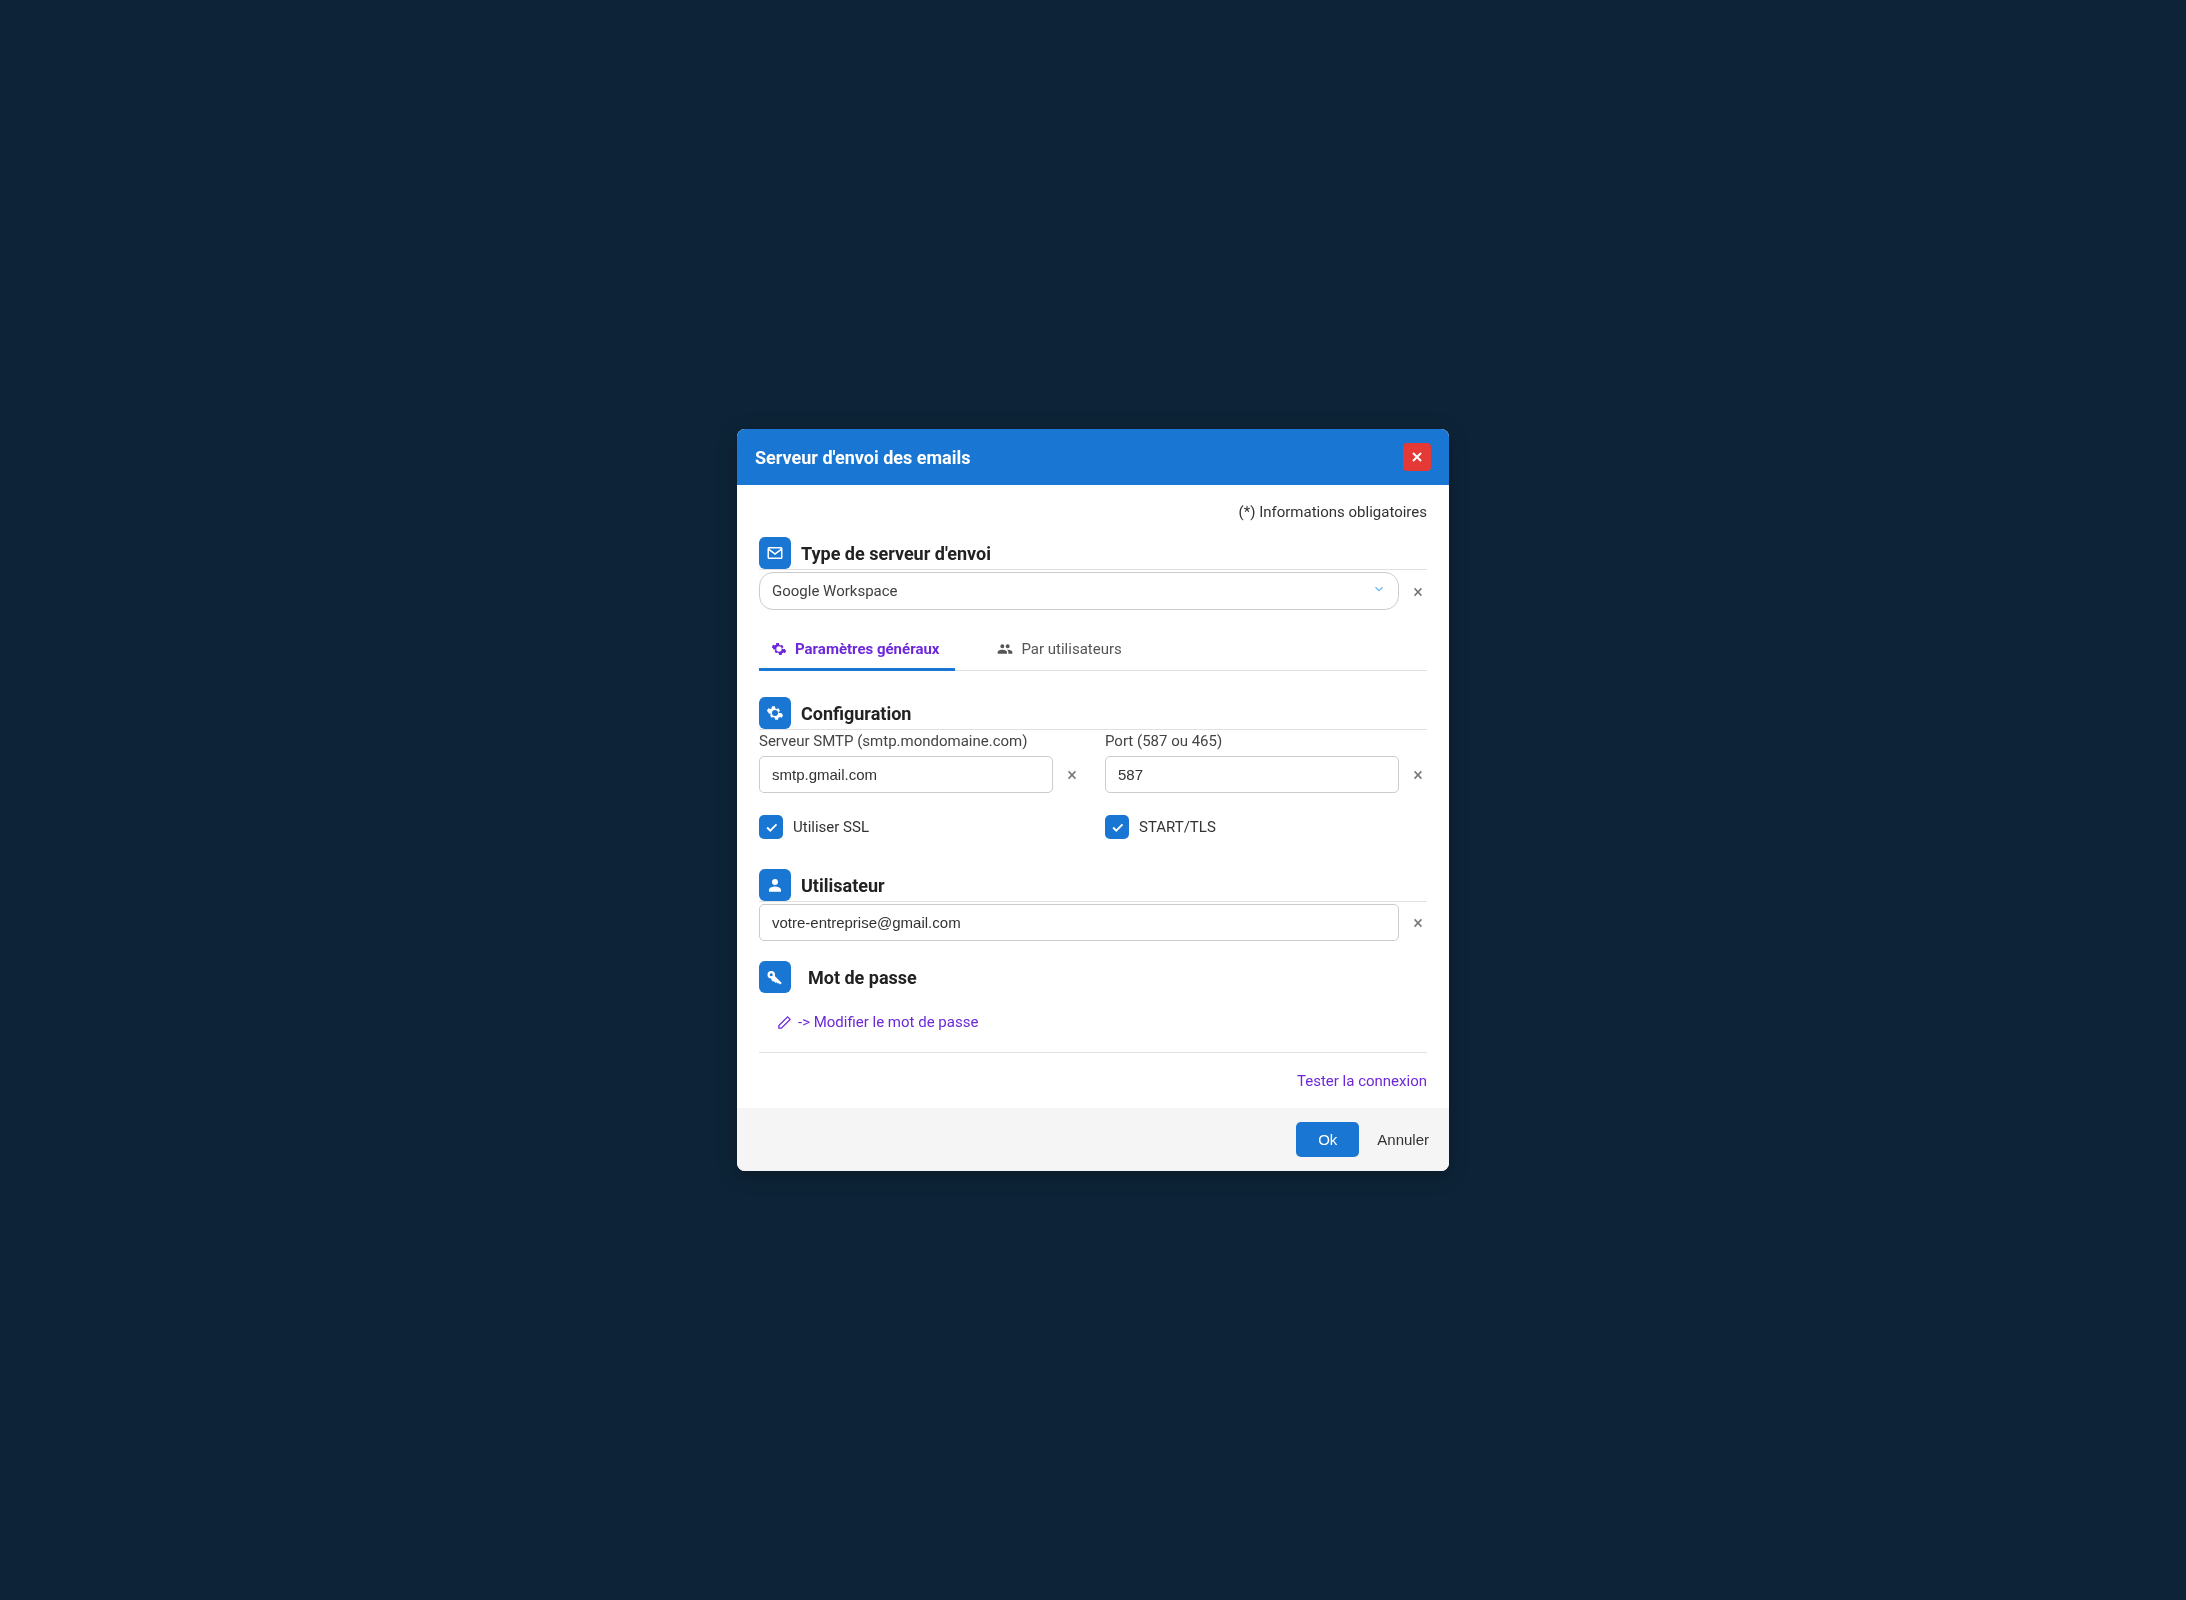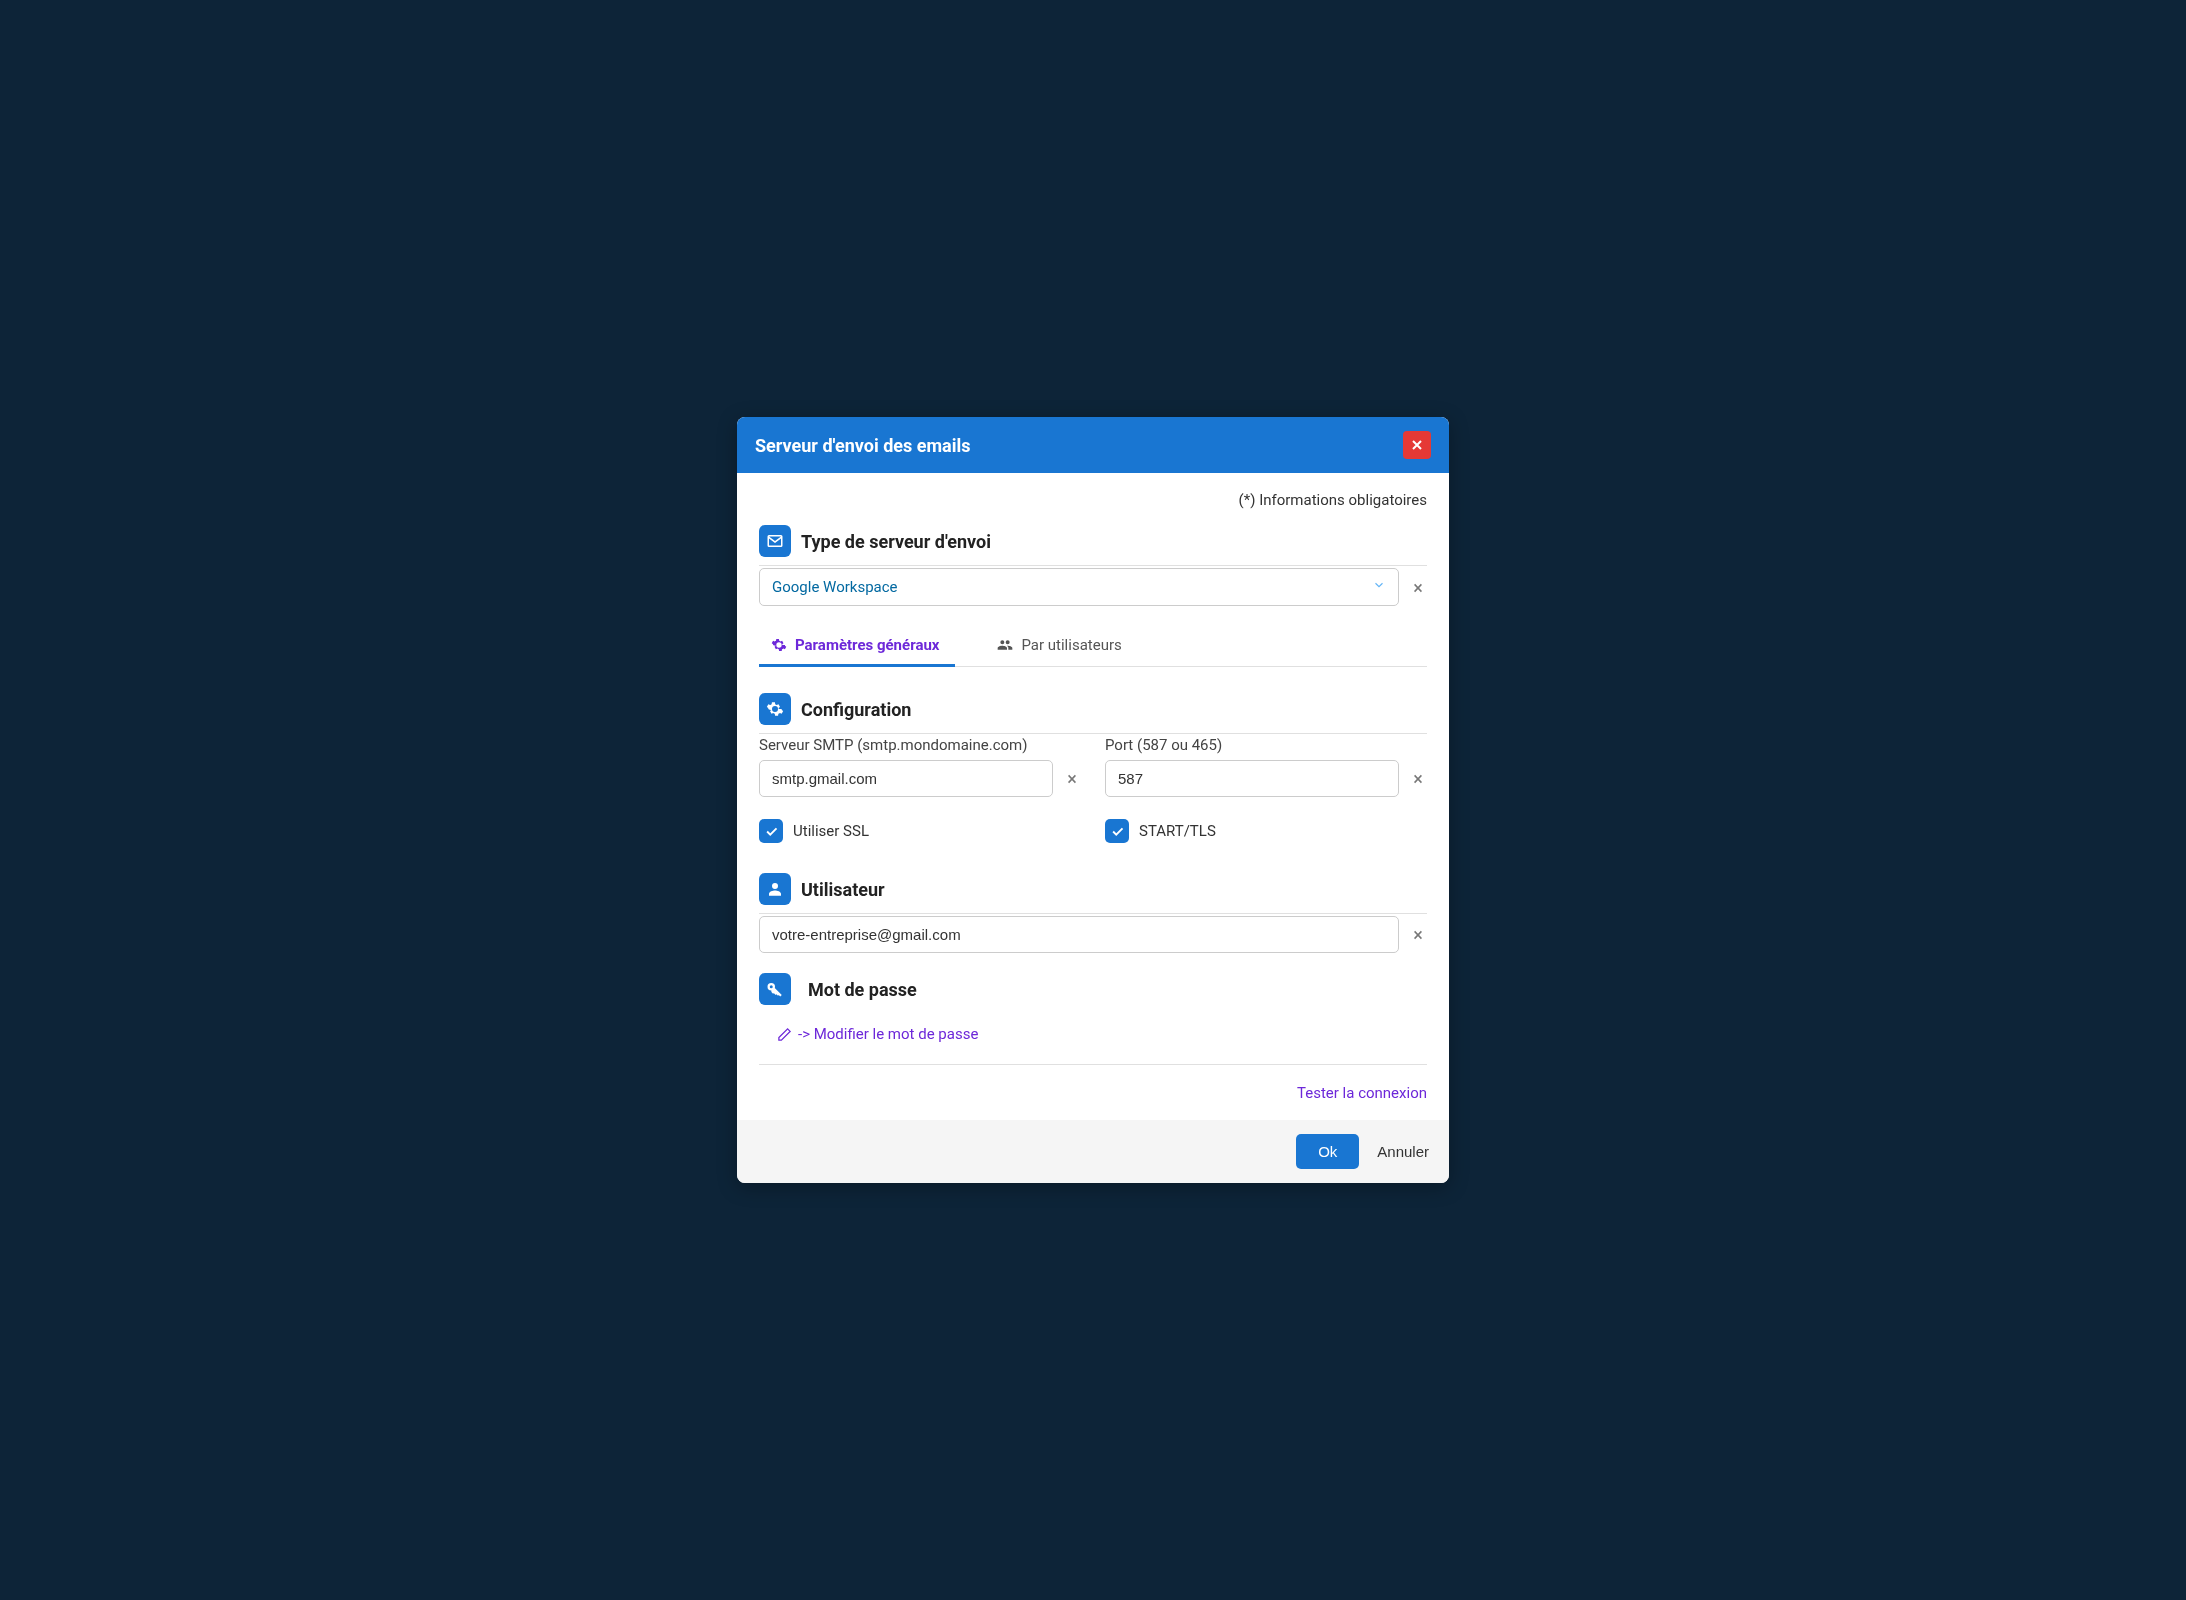--- a/index.html
+++ b/index.html
@@ -51,21 +51,20 @@
   text-align: right;
   font-size: 15px;
   color: #333;
   margin-bottom: 16px;
 }
 .section-head {
   display: flex;
   align-items: center;
   gap: 10px;
   border-bottom: 1px solid #e0e0e0;
-  padding-bottom: 8px;
   margin-bottom: 2px;
 }
 .section-head.no-border { border-bottom: none; margin-bottom: 6px; padding-bottom: 2px; gap: 17px;}
 .icon-badge {
   background: #1976d2;
   color: #fff;
   width: 32px;
   height: 32px;
   border-radius: 6px;
   display: flex;
@@ -80,24 +79,24 @@
 }
 .select-row, .input-row {
   display: flex;
   align-items: center;
   gap: 10px;
   margin-bottom: 20px;
 }
 .select-field, .text-field {
   flex: 1;
   border: 1px solid #ccc;
-  border-radius: 5px;
+  border-radius: 14px;
   padding: 9px 12px;
   font-size: 15px;
-  color: #0369a1;
+  color: #404040;
   display: flex;
   justify-content: space-between;
   align-items: center;
   background: #fff;
 }
 .select-field .chevron {
   color: #64b5f6;
 }
 .clear-x {
   color: #777;

